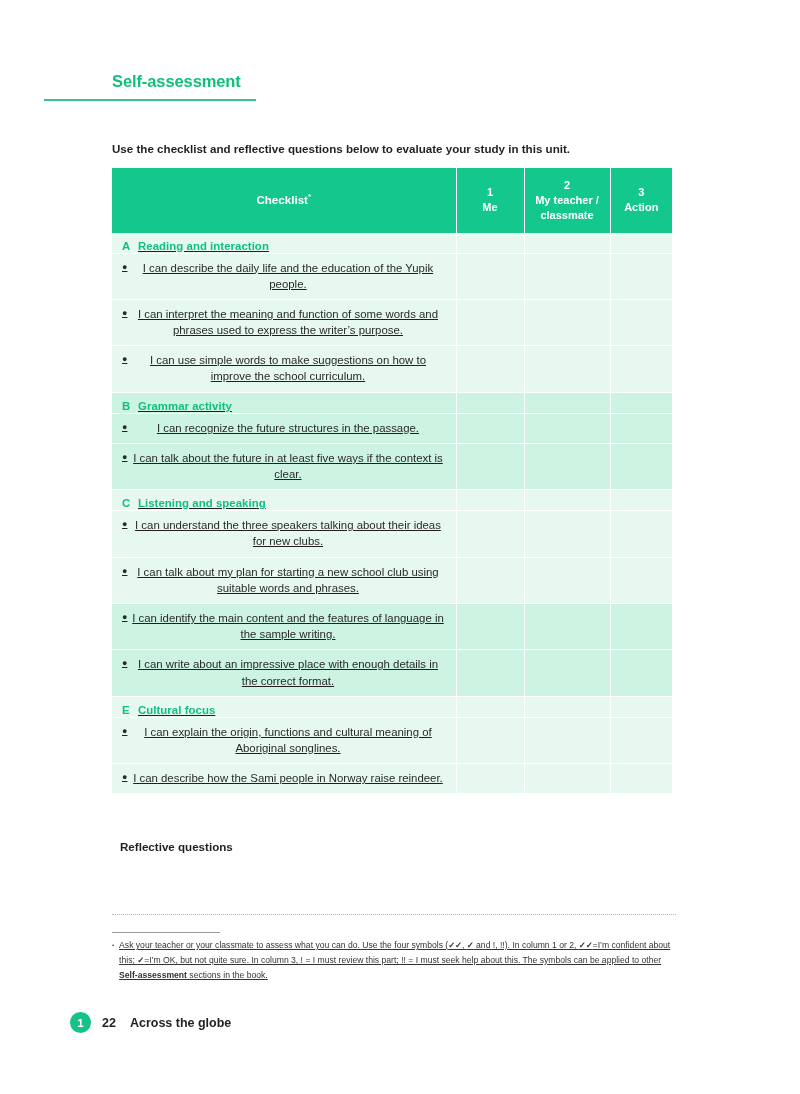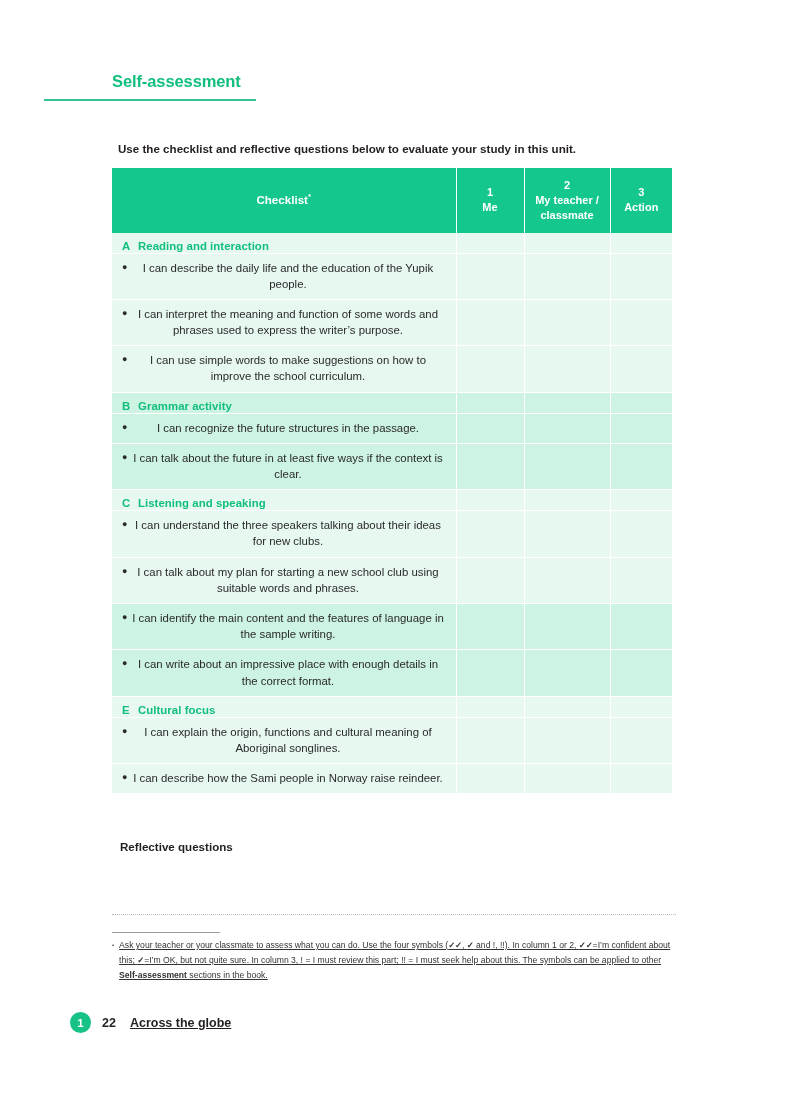--- a/index.html
+++ b/index.html
@@ -44,21 +44,20 @@
 
   
   .intro {
     position: absolute;
     left: 112px;
     top: 142px;
     width: 580px;
     font-size: 11.6px;
     font-weight: bold;
     color: #231f20;
-    margin-left: 6px;
   }
 
   
   .checklist-table {
     position: absolute;
     left: 112px;
     top: 168px;
     width: 560px;
     border-collapse: collapse;
     table-layout: fixed;
@@ -93,20 +92,21 @@
     border-bottom: 1.4px solid #ffffff;
     border-right: 1.6px solid #ffffff;
   }
   tbody td:last-child { border-right: none; }
 
   tbody tr.shade-light td { background: #e6f8f0; }
   tbody tr.shade-dark  td { background: #cdf3e3; }
 
   td.main-cell {
     padding: 0 10px 0 10px;
+    text-decoration: underline;
   }
   .section-head {
     color: #11bf7c;
     font-weight: bold;
     font-size: 11.4px;
     padding: 7px 0 1px 0;
     letter-spacing: 0.05px;
   }
   .section-head .ltr {
     display: inline-block;
@@ -211,21 +211,20 @@
     font-size: 12.5px;
     font-weight: bold;
     color: #231f20;
     margin-left: 11px;
   }
   .footer-title {
     font-size: 12.5px;
     font-weight: bold;
     color: #231f20;
     margin-left: 14px;
-    text-decoration: underline;
   }
 </style>
 </head>
 <body>
 
 <div class="title-block">
   <div class="title-rule"></div>
   <div class="page-title">Self-assessment</div>
 </div>
 

